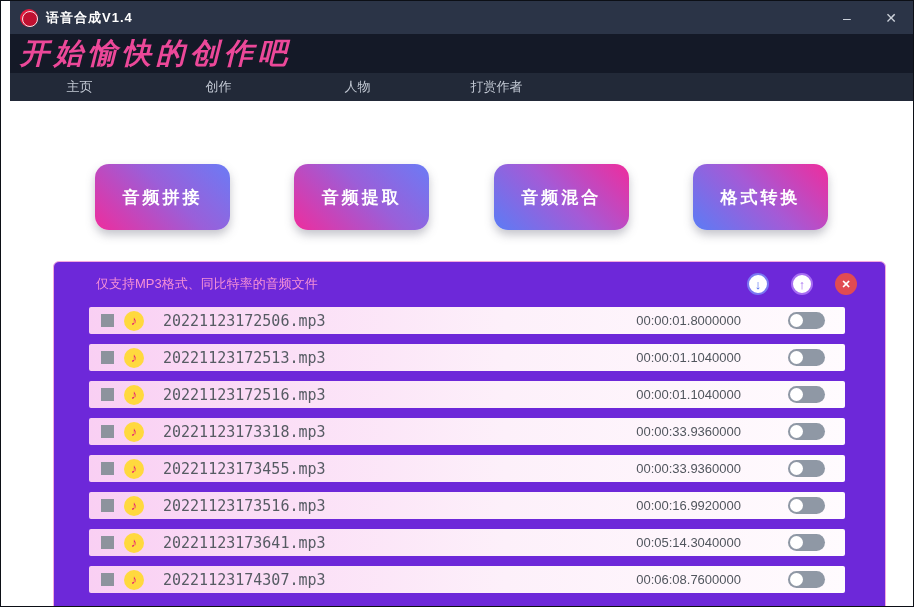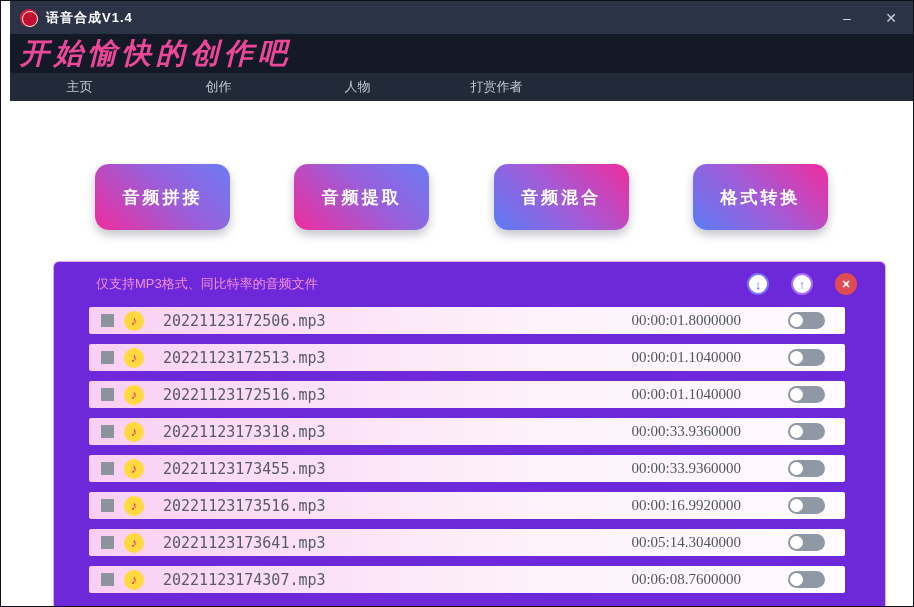--- a/index.html
+++ b/index.html
@@ -99,21 +99,21 @@
   .music-icon {
     width:20px; height:20px; border-radius:50%; background:#ffd93e;
     display:flex; align-items:center; justify-content:center;
     color:#e62473; font-size:13px; font-weight:bold; margin-right:19px; flex:0 0 auto;
   }
   .file-name {
     font-family:"DejaVu Sans Mono", monospace; font-size:15px; color:#565b63;
   }
   .row-spacer { flex:1; }
   .file-duration {
-    font-family:Liberation Serif, serif; font-size:15px; color:#51565e;
+    font-family:Liberation Sans, sans-serif; font-size:13px; color:#51565e;
     margin-right:47px;
   }
   .toggle {
     width:37px; height:17px; border-radius:9px; background:#8f98a5;
     position:relative; flex:0 0 auto; cursor:pointer;
   }
   .toggle-knob {
     position:absolute; left:2px; top:2px; width:13px; height:13px;
     border-radius:50%; background:#ffffff;
   }

